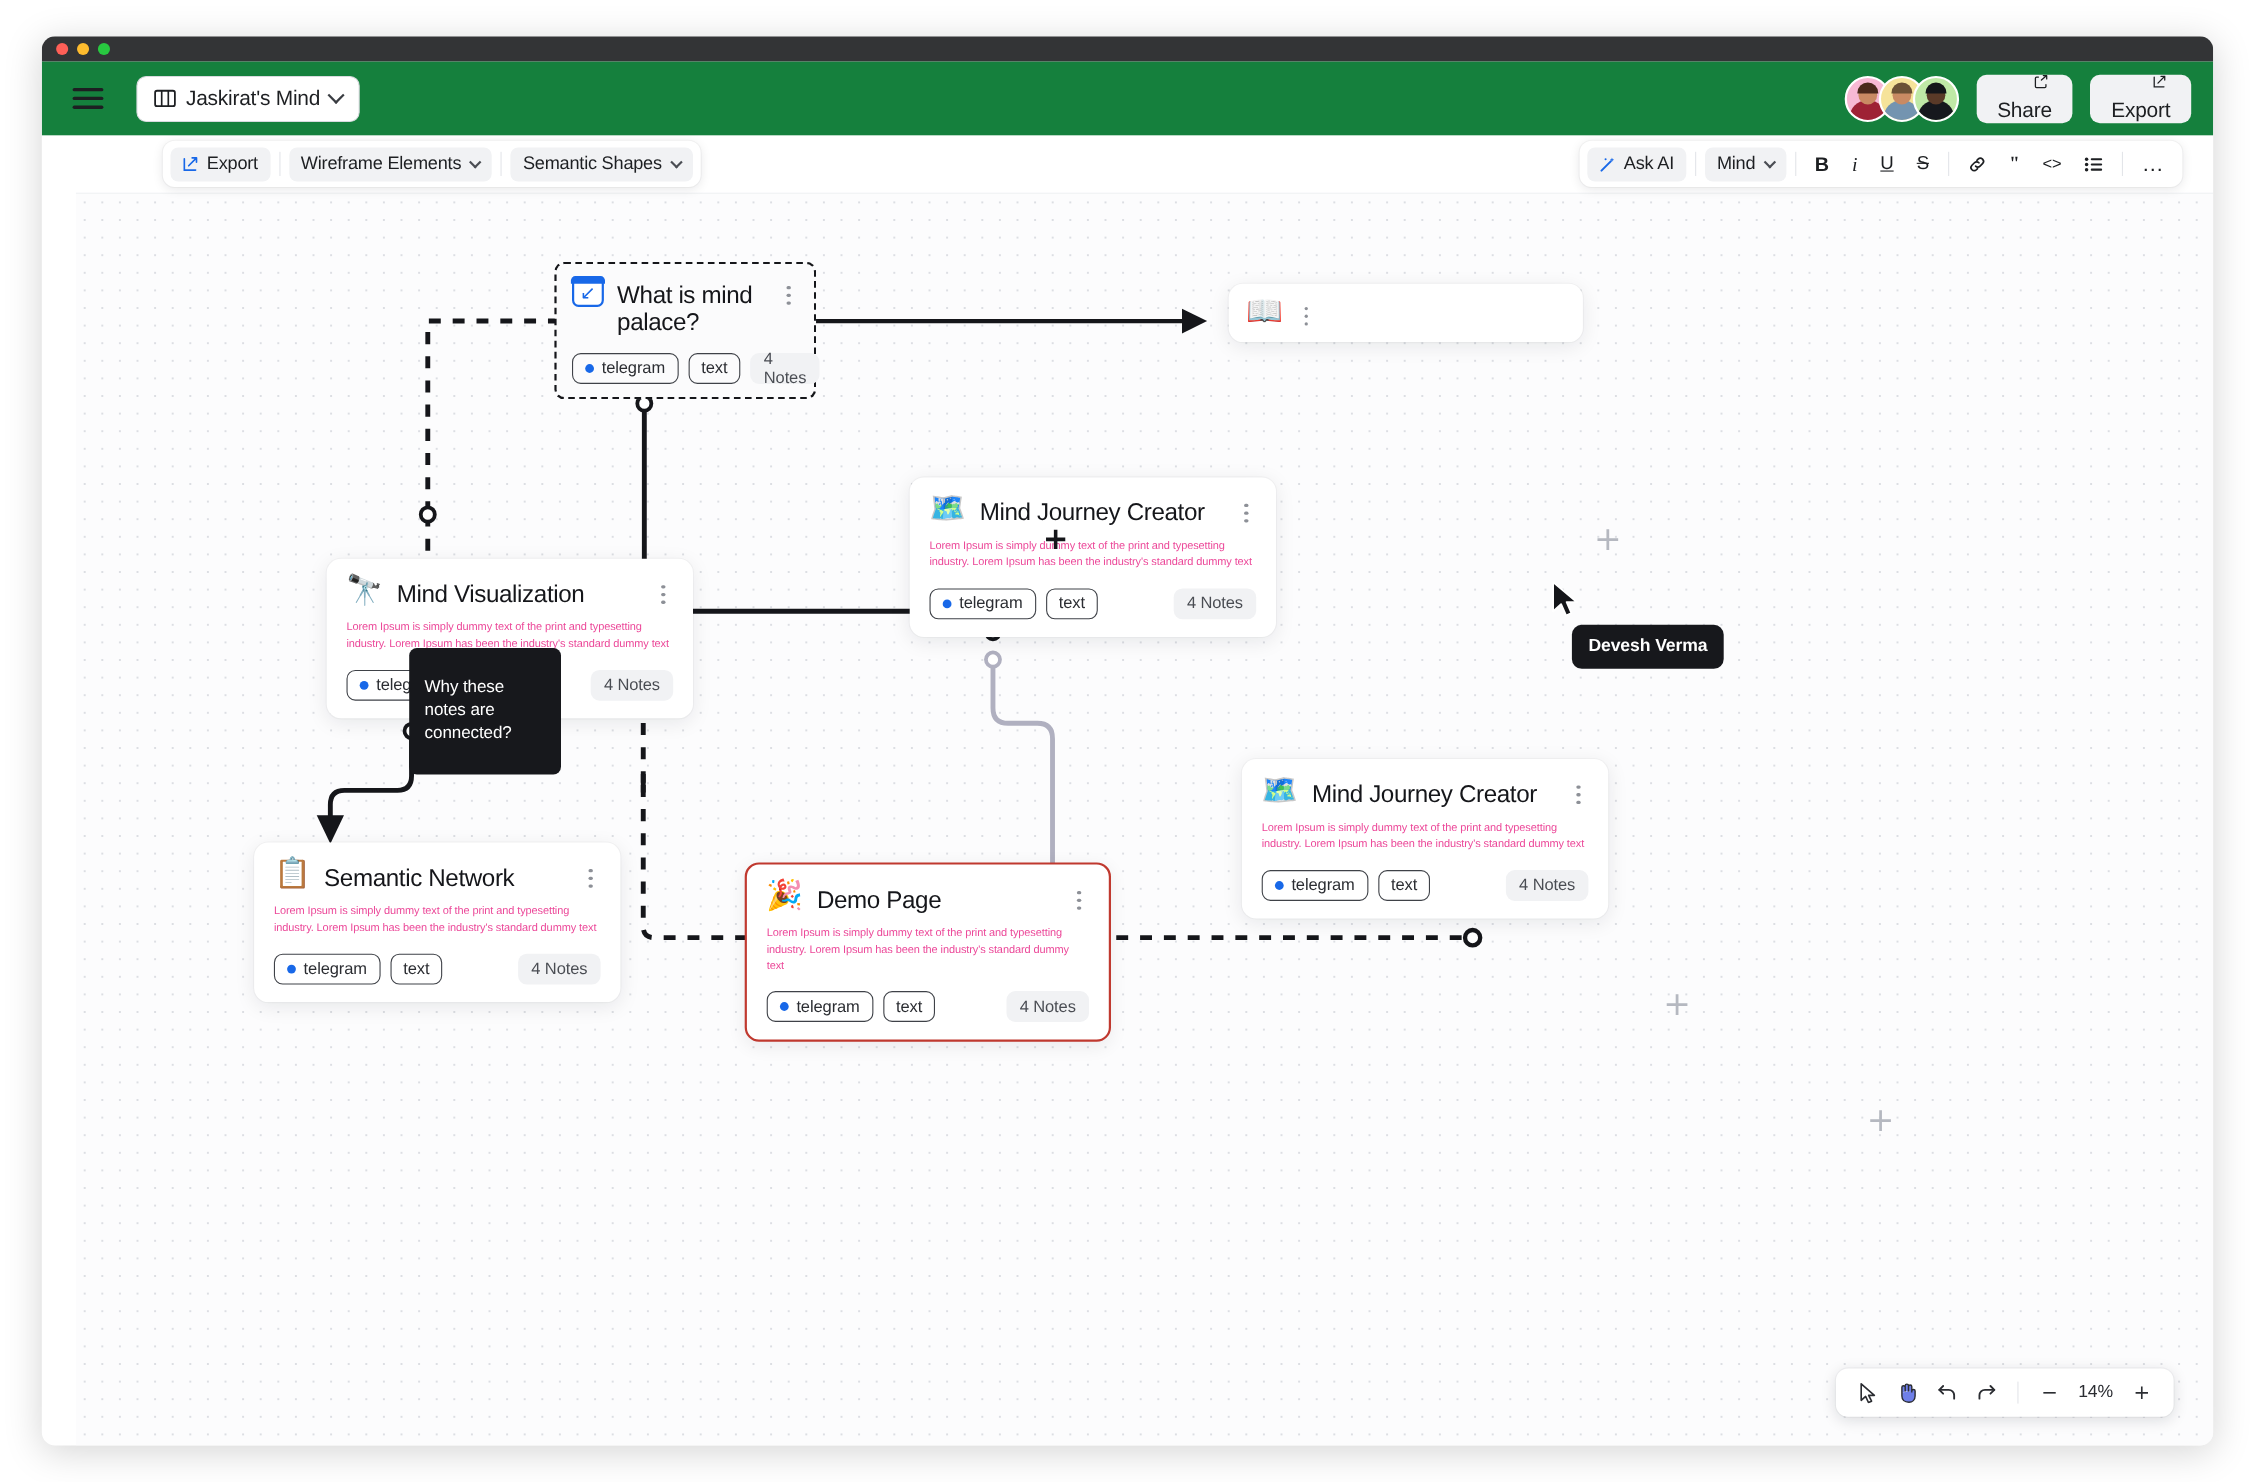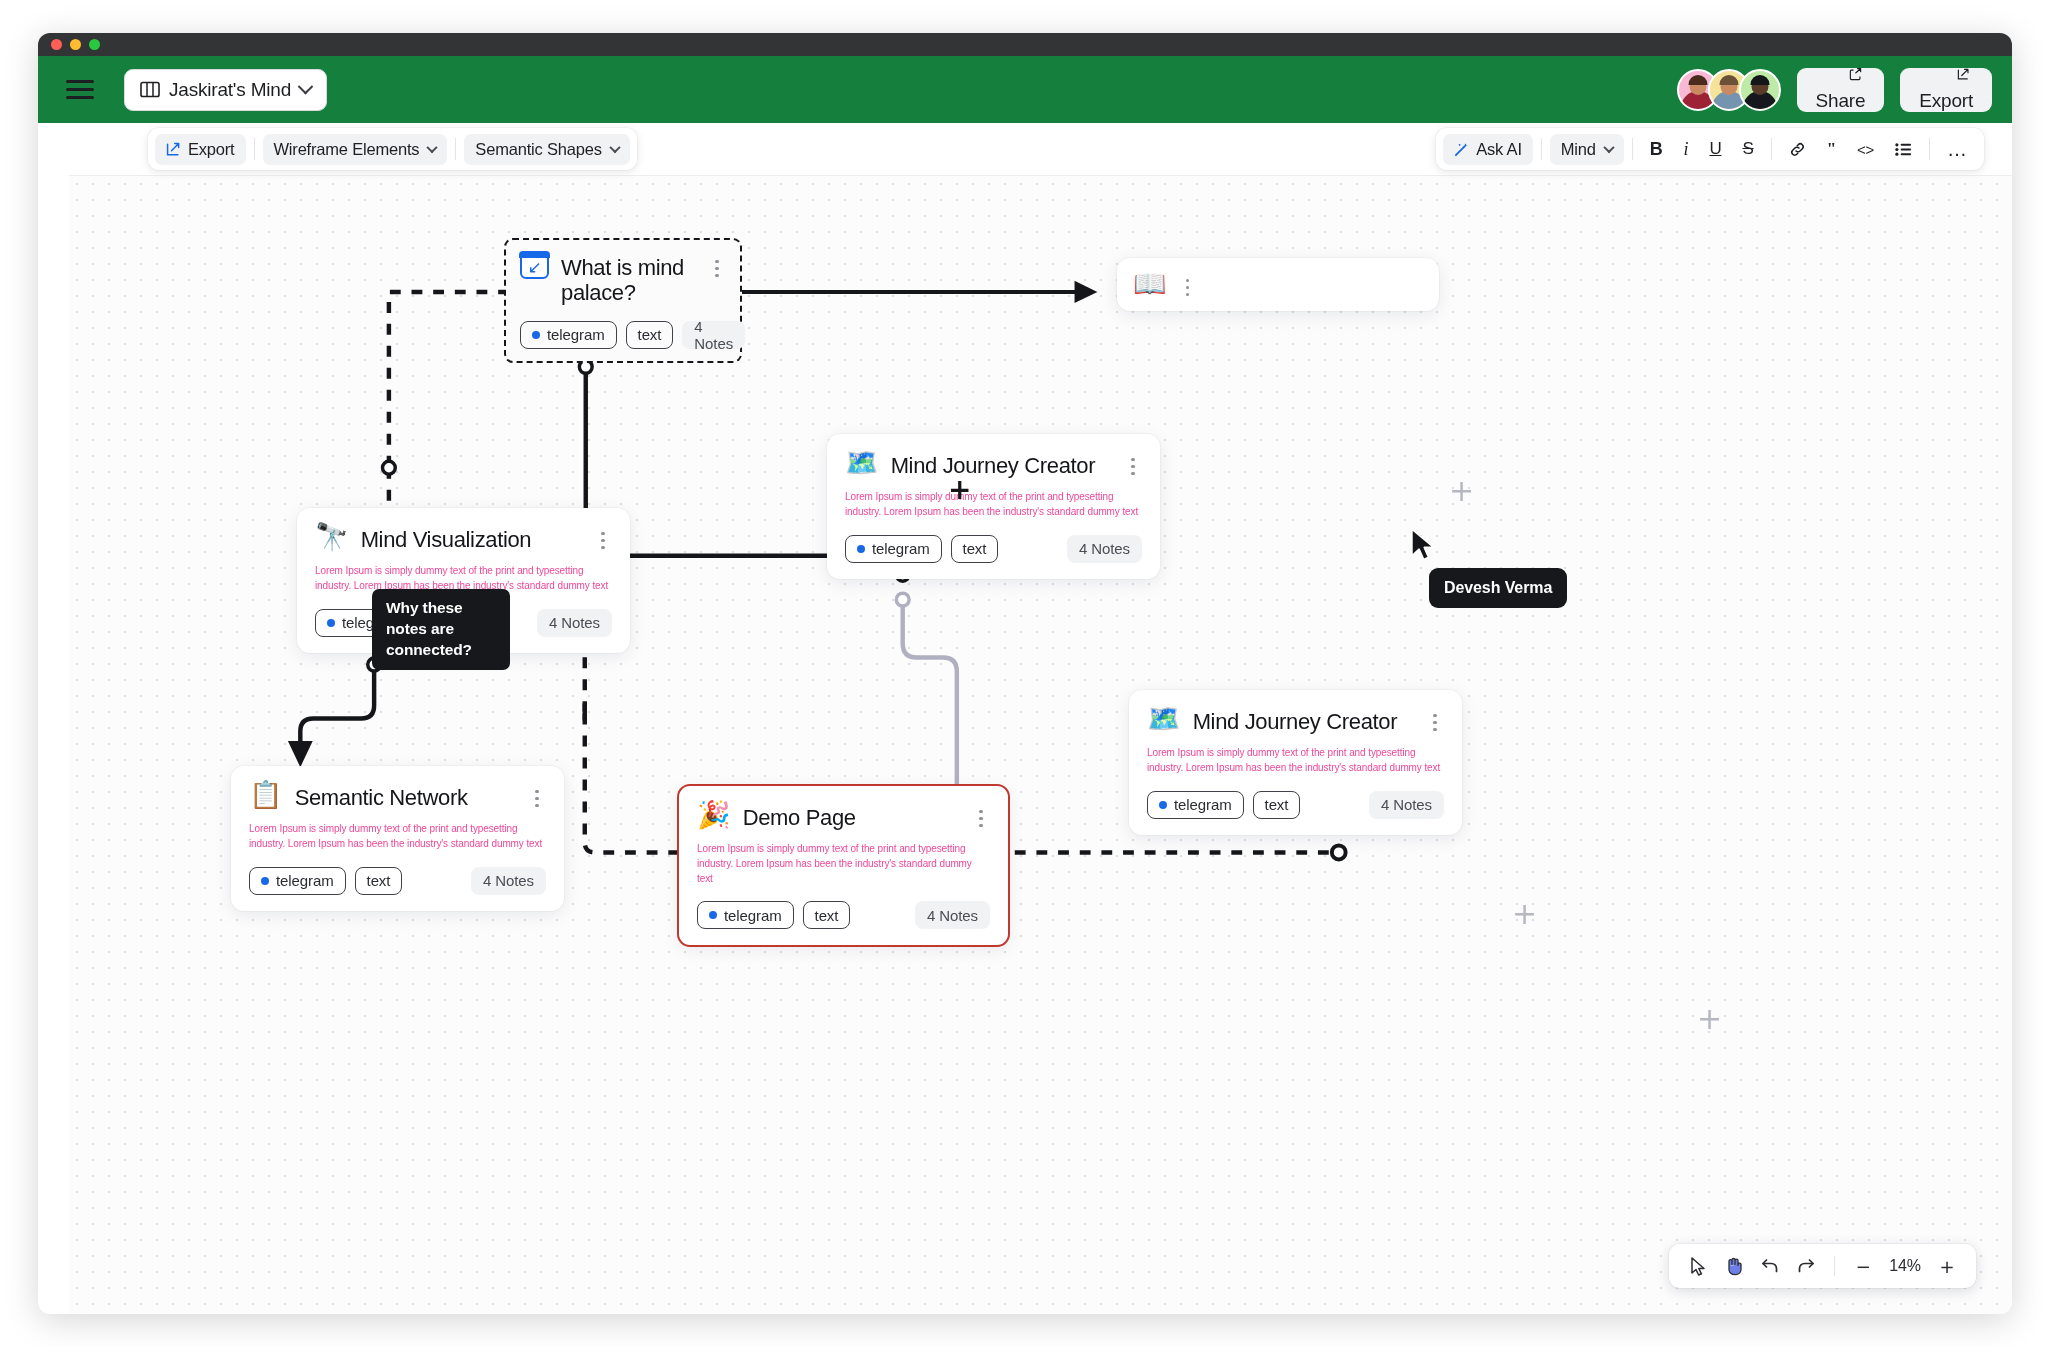--- a/index.html
+++ b/index.html
@@ -166,22 +166,22 @@
     background:#1868e8; border-radius: 4px 4px 0 0; }
   .blue-glyph::after {
     content: "↙"; position: absolute; left: 0; right: 0; top: 3px;
     text-align: center; font-size: 17px; line-height: 20px; color: #1868e8;
     font-family: "DejaVu Sans", sans-serif;
   }
 
   
   .tooltip {
     position: absolute; background: #17181c; color: #fff;
-    border-radius: 7px; padding: 9px 14px;
-    font-size: 15.5px; line-height: 1.35; letter-spacing: -.1px; font-weight: bold;
+    border-radius: 7px; padding: 26px 14px;
+    font-size: 15.5px; line-height: 1.35; letter-spacing: -.1px;
   }
   .tooltip.pill { border-radius: 9px; padding: 9px 15px; font-weight: bold; font-size: 16px; text-align: center; }
   .plus-btn { position: absolute; color: #b5b8c0; font-size: 30px; line-height: 1;
               font-family: "DejaVu Sans", sans-serif; cursor: pointer; user-select: none; }
   .plus-dark { color: #15161a; font-size: 28px; font-weight: bold; }
   #cursor { position: absolute; width: 30px; height: 34px; }
 
   
   #zoombar {
     position: absolute; right: 36px; bottom: 26px;

